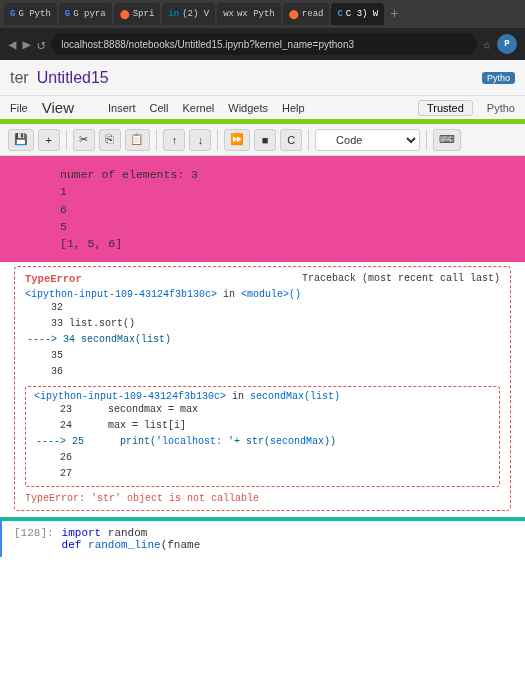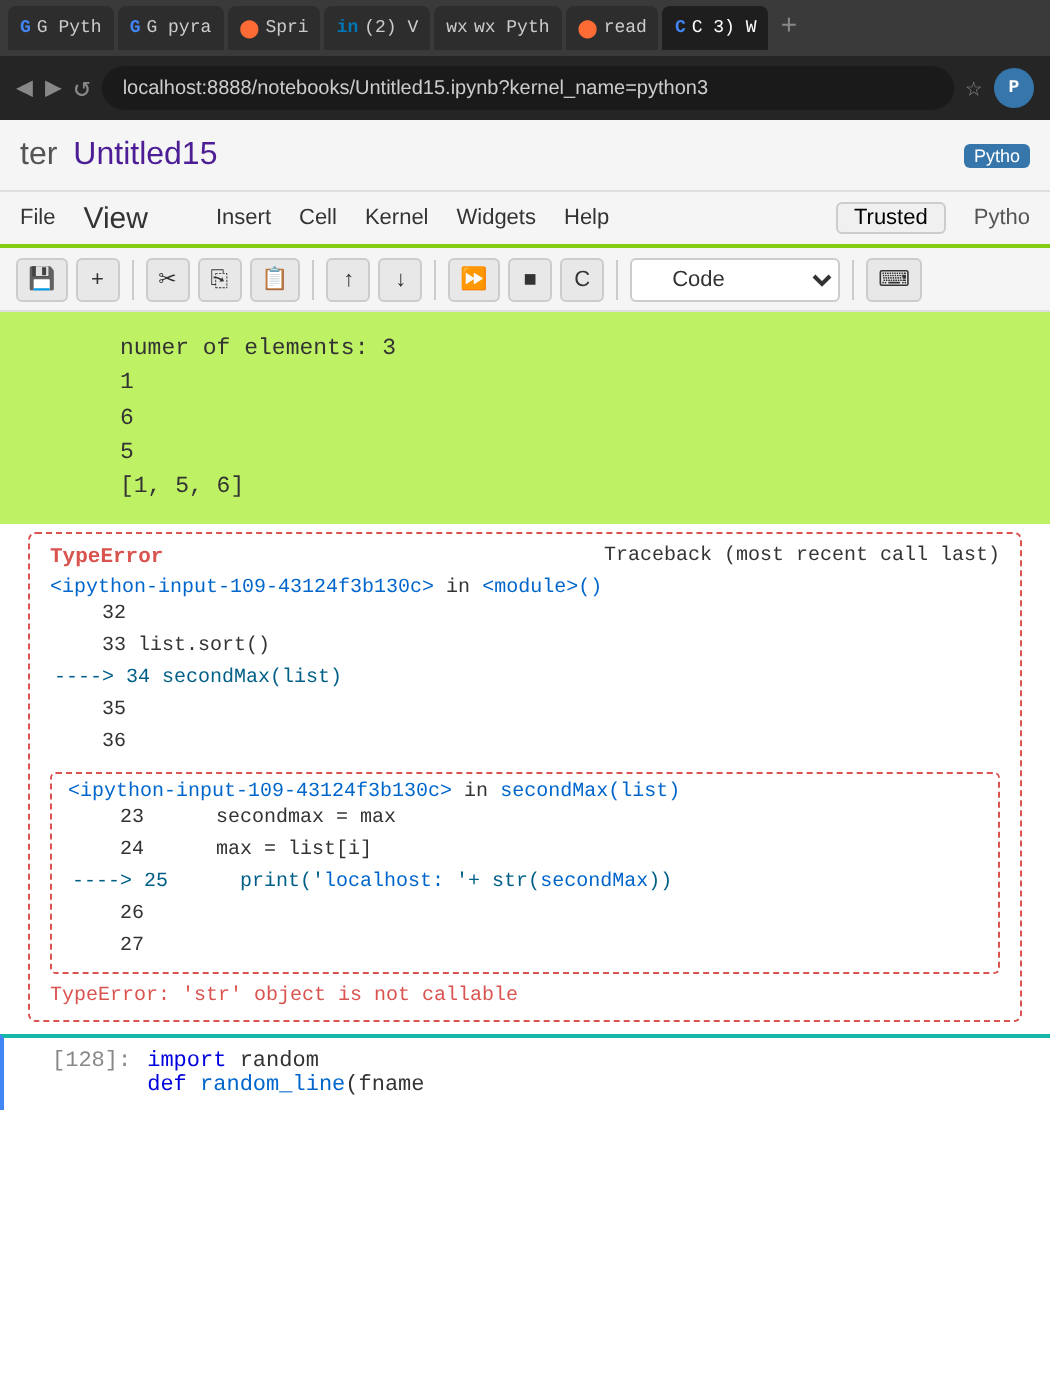--- a/index.html
+++ b/index.html
@@ -104,21 +104,21 @@
       color: #333;
       display: flex;
       align-items: center;
       gap: 8px;
     }
 
     .menu-bar {
       display: flex;
       align-items: center;
       background: #f5f5f5;
-      border-bottom: 2px solid #84cc16;
+      border-bottom: 5px solid #84cc16;
       padding: 0 10px;
       height: 28px;
       gap: 14px;
       font-family: Arial, sans-serif;
       font-size: 12px;
       color: #333;
     }
 
     .menu-bar .trusted-btn {
       margin-left: auto;
@@ -167,21 +167,21 @@
       border: 1px solid #ccc;
       border-radius: 3px;
       font-size: 11px;
       padding: 1px 16px;
       height: 22px;
       color: #333;
     }
 
     
     .cell-area {
-      background: #bef264;
+      background: #ec4899;
       padding: 4px 0;
     }
 
     .output-area {
       padding: 6px 14px 6px 60px;
       font-family: 'Courier New', monospace;
       font-size: 11.5px;
       color: #333;
       line-height: 1.5;
     }
@@ -235,22 +235,22 @@
 
     .error-message {
       color: #d9534f;
       font-size: 10px;
       margin-top: 6px;
     }
 
     .input-cell {
       display: flex;
       align-items: flex-start;
-      padding: 4px 16px;
-      border-top: 2px solid #14b8a6;
+      padding: 4px 4px;
+      border-top: 4px solid #14b8a6;
     }
 
     .cell-number {
       color: #888;
       font-family: 'Courier New', monospace;
       font-size: 11px;
       min-width: 50px;
       padding: 2px 4px 2px 8px;
       text-align: right;
     }

